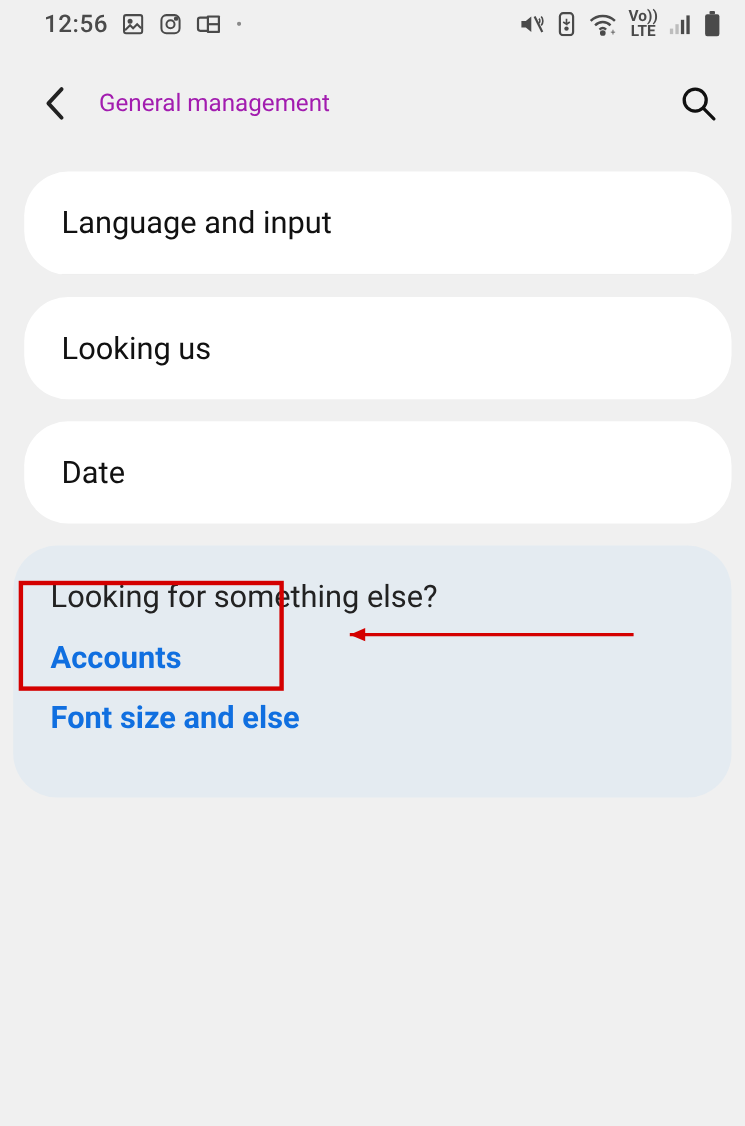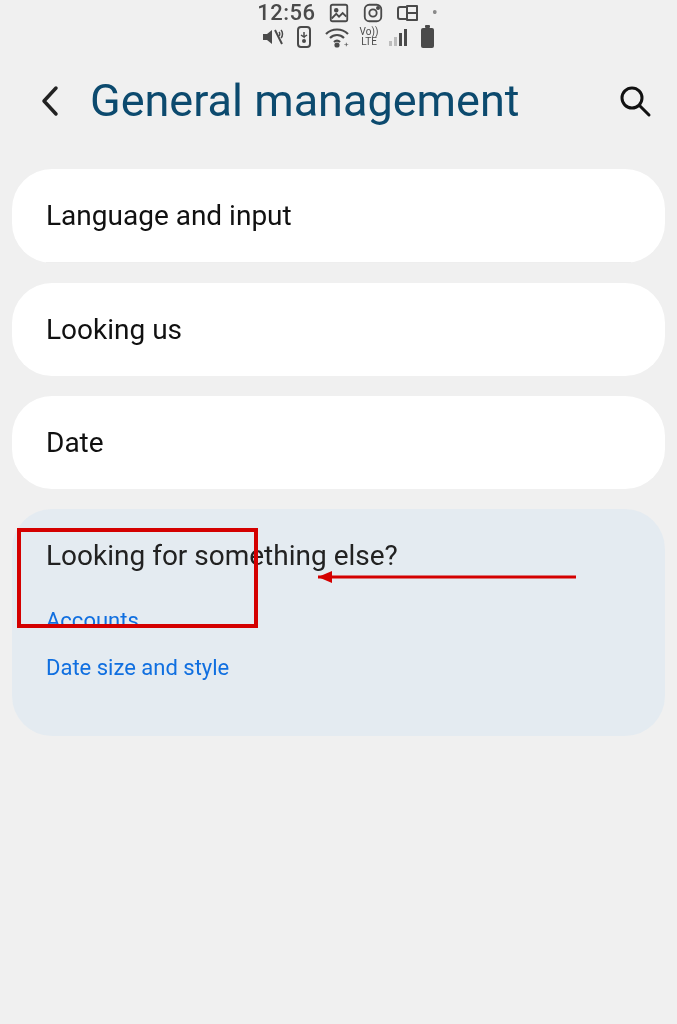--- a/index.html
+++ b/index.html
@@ -14,44 +14,43 @@
 
   
   .status-bar {
     height: 44px;
     display: flex;
     align-items: center;
     padding: 0 22px 0 40px;
     font-size: 22px;
     color: #4a4a4a;
     justify-content: space-between;
-    flex-direction: column;
   }
   .status-left { display: flex; align-items: center; gap: 12px; }
   .status-left .time { font-weight: 500; letter-spacing: .5px; }
   .status-left .ic { display: inline-flex; }
   .status-right { display: flex; align-items: center; gap: 10px; }
   .status-right .ic { display: inline-flex; }
 
   
   .header {
     display: flex;
     align-items: center;
     padding: 30px 22px 30px 34px;
     gap: 24px;
   }
   .header .back { width: 32px; height: 32px; display:inline-flex; align-items:center; justify-content:center; }
-  .header .title { font-size: 45px; font-weight: 400; color:#0c4a6e; flex:1; }
+  .header .title { font-size: 22px; font-weight: 400; color:#a21caf; flex:1; }
   .header .search { width: 40px; height:40px; display:inline-flex; align-items:center; justify-content:center; }
 
   
   .group {
     background: #fff;
     border-radius: 40px;
-    margin: 12px 12px 20px 12px;
+    margin: 12px 12px 20px 22px;
   }
   .row {
     padding: 30px 34px;
     font-size: 28px;
     color: #111;
   }
   .divider {
     height: 1px;
     background: #eee;
     margin: 0 34px;
@@ -73,26 +72,26 @@
   
   .suggestions {
     background: #e4ebf1;
     border-radius: 40px;
     margin: 12px 12px 0 12px;
     padding: 30px 34px 34px 34px;
   }
   .suggestions .heading {
     font-size: 28px;
     color: #222;
-    margin-bottom: 36px;
+    margin-bottom: 22px;
   }
   .suggestions .link {
     display: block;
-    font-size: 22px;
-    font-weight: 400;
+    font-size: 28px;
+    font-weight: 700;
     color: #106fe0;
     margin: 22px 0;
   }
 
   svg { display:block; }
 </style>
 </head>
 <body>
 
 <div class="status-bar">
@@ -139,21 +138,21 @@
     </span>
     <span class="ic">
       <svg width="26" height="22" viewBox="0 0 26 22" fill="none" stroke="#4a4a4a" stroke-width="2.2">
           <path d="M2 8c6-6 16-6 22 0"></path>
           <path d="M6 12c4-4 10-4 14 0"></path>
           <path d="M10 16c2-2 4-2 6 0"></path>
           <circle cx="13" cy="19" r="1.5" fill="#4a4a4a"></circle>
           <text x="20" y="21" font-size="8" fill="#4a4a4a" stroke="none">+</text>
         </svg>
     </span>
-    <span class="ic" style="font-size:10px;font-weight:400;line-height:1;text-align:center;">
+    <span class="ic" style="font-size:14px;font-weight:700;line-height:1;text-align:center;">
       Vo))<br>LTE
     </span>
     <span class="ic">
       <svg width="22" height="20" viewBox="0 0 22 20">
           <rect x="1" y="14" width="3" height="5" fill="#bdbdbd"></rect>
           <rect x="6" y="10" width="3" height="9" fill="#bdbdbd"></rect>
           <rect x="11" y="6" width="3" height="13" fill="#4a4a4a"></rect>
           <rect x="16" y="2" width="3" height="17" fill="#4a4a4a"></rect>
         </svg>
     </span>
@@ -199,21 +198,21 @@
     <span>Date</span>
   </div>
 </div>
 
 <div class="suggestions">
   <div class="heading">Looking for something else?</div>
   <a class="link">
     <span>Accounts</span>
   </a>
   <a class="link">
-    <span>Date size and style</span>
+    <span>Font size and else</span>
   </a>
 </div>
 
 <div class="annot-box" style="left:17px; top:528px; width:241px; height:100px;"></div>
 <svg class="annot-arrow" style="left:300px; top:567px;" width="280" height="20" viewBox="0 0 280 20">
   <line x1="18" y1="10" x2="276" y2="10" stroke="#d40000" stroke-width="3"></line>
   <polygon points="18,10 32,4 32,16" fill="#d40000"></polygon>
 </svg>
 
 </body></html>

